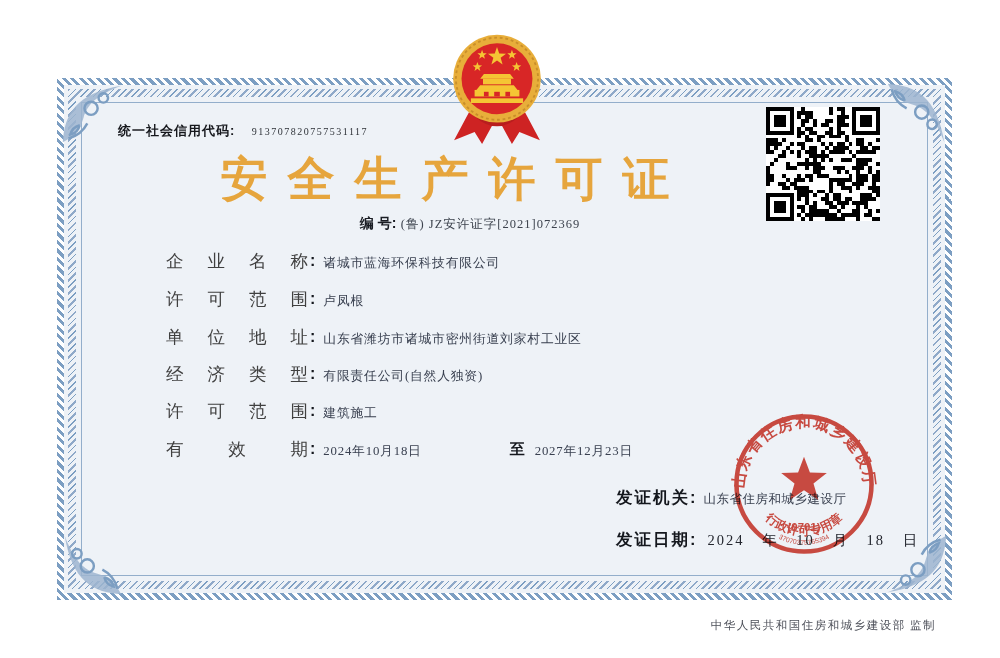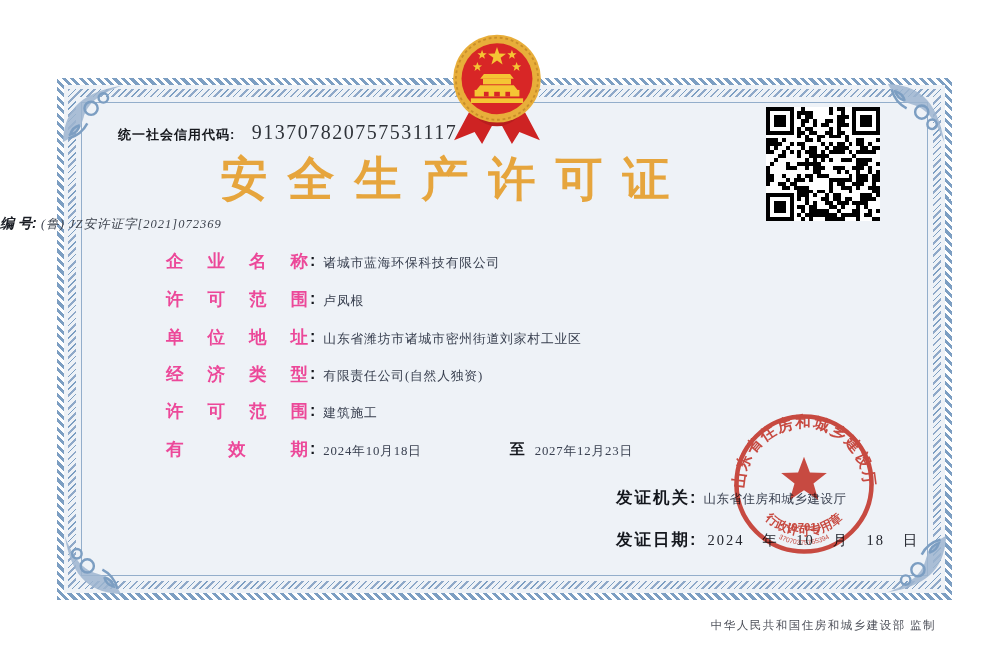--- a/index.html
+++ b/index.html
@@ -17,29 +17,29 @@
   .corner{position:absolute;width:66px;height:66px;z-index:3;}
   .corner.tl{left:2px;top:2px;}
   .corner.tr{right:2px;top:2px;transform:rotate(90deg);}
   .corner.br{right:2px;bottom:2px;transform:rotate(180deg);}
   .corner.bl{left:2px;bottom:2px;transform:rotate(270deg);}
   
   .emblem{position:absolute;left:441px;top:30px;width:112px;height:118px;z-index:5;}
   .qr{position:absolute;left:766px;top:107px;width:114px;height:114px;z-index:4;}
   .credit-row{position:absolute;left:118px;top:121px;z-index:4;white-space:nowrap;}
   .credit-label{font-weight:700;font-size:13px;color:#16181d;letter-spacing:1px;}
-  .credit-value{font-size:20px;color:#2e3238;letter-spacing:1.5px;margin-left:12px;font-family:"Liberation Serif",serif;}
+  .credit-value{font-size:10px;color:#2e3238;letter-spacing:1.5px;margin-left:12px;font-family:"Liberation Serif",serif;}
   .title{position:absolute;left:0;right:110px;top:148px;text-align:center;
     font-size:47px;font-weight:700;color:#E6A53D;letter-spacing:20px;white-space:nowrap;z-index:4;padding-left:20px;}
-  .number-row{position:absolute;left:0;right:60px;top:214px;text-align:left;white-space:nowrap;z-index:4;font-style:italic;}
+  .number-row{position:absolute;left:0;right:60px;top:214px;text-align:center;white-space:nowrap;z-index:4;}
   .number-label{font-weight:700;font-size:14px;color:#1a1d24;}
   .number-value{font-size:12.5px;color:#3c424d;letter-spacing:1px;font-family:"Liberation Serif",serif;}
   
   .row{position:absolute;left:166px;white-space:nowrap;z-index:4;}
-  .flabel{display:inline-block;width:142px;font-weight:700;font-size:17.5px;color:#ec4899;
+  .flabel{display:inline-block;width:142px;font-weight:400;font-size:17.5px;color:#404040;
     text-align:justify;text-align-last:justify;vertical-align:middle;}
   .fcolon{font-weight:700;font-size:16px;color:#14171d;margin:0 8px 0 2px;vertical-align:middle;}
   .fvalue{font-size:12.8px;color:#394050;letter-spacing:0.8px;vertical-align:middle;position:relative;top:2px;
     font-family:"Liberation Serif",serif;}
   .to-word{font-weight:700;font-size:15px;color:#14171d;margin:0 10px 0 88px;vertical-align:middle;}
   
   .issuer-row{position:absolute;left:616px;top:487px;white-space:nowrap;z-index:4;}
   .date-row{position:absolute;left:616px;top:529px;white-space:nowrap;z-index:4;}
   .ilabel{font-weight:700;font-size:16.5px;color:#14171d;letter-spacing:2px;}
   .ivalue{font-size:12.5px;color:#3a4150;letter-spacing:0.5px;margin-left:6px;font-family:"Liberation Serif",serif;}

